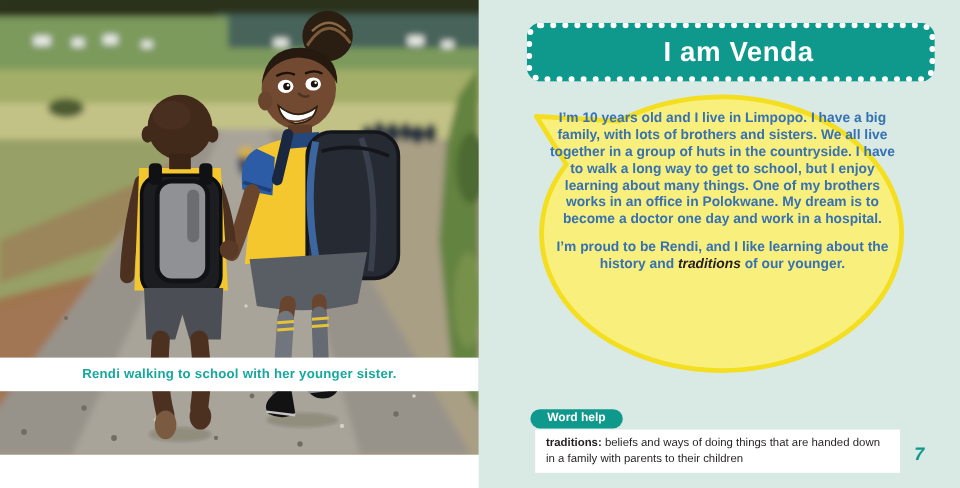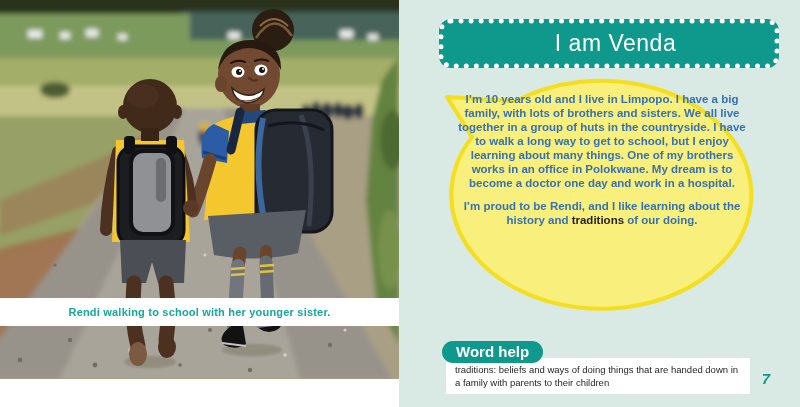--- a/index.html
+++ b/index.html
@@ -12,35 +12,35 @@
   .caption-band { position:absolute; left:0; bottom:0; width:399px; height:28px; background:#ffffff;
                   display:flex; align-items:center; justify-content:center; }
   .caption { color:#17a79e; font-weight:bold; font-size:11px; letter-spacing:.2px; }
 
   
   .content-panel { position:relative; width:401px; height:407px; background:#d9e9e4; flex:none; }
 
   .banner { position:absolute; left:40px; top:19px; width:340px; height:49px;
             background:#0f998c; border:5px dotted #ffffff; border-radius:12px;
             display:flex; align-items:center; justify-content:center; }
-  .banner-title { color:#ffffff; font-weight:normal; font-size:23px; letter-spacing:.5px;margin-left:13px; }
+  .banner-title { color:#ffffff; font-weight:bold; font-size:23px; letter-spacing:.5px;margin-left:13px; }
 
   .bubble-svg { position:absolute; left:0; top:0; }
   .bubble-text { position:absolute; left:57px; top:92px; width:292px; text-align:center;
                  color:#3671b3; font-weight:bold; font-size:11.5px; line-height:1.22; }
   .bubble-text p { margin-bottom:9px; }
   .bubble-text p:last-child { margin-bottom:0; }
-  .bold-term { color:#231f20; }
+  .bold-term { color:#231f20;font-style:italic; }
 
   .word-help-label { position:absolute; left:43px; top:341px; background:#0f998c; color:#fff;
-                     font-weight:bold; font-size:15px; padding:2px 14px 3px; border-radius:13px; z-index:2; }
+                     font-weight:bold; font-size:10px; padding:2px 14px 3px; border-radius:13px; z-index:2; }
   .word-help-box { position:absolute; left:47px; top:358px; width:304px; min-height:33px;
                    background:#ffffff; padding:5px 9px 4px; font-size:9.5px; line-height:1.4;
                    color:#231f20; z-index:1; }
-  .word-help-box .term { font-weight:normal;text-align:right; }
+  .word-help-box .term { font-weight:bold;text-align:right; }
   .page-number { position:absolute; left:356px; top:370px; width:22px; text-align:center;
                  color:#0f998c; font-weight:bold; font-style:italic; font-size:15px; }
 </style>
 </head>
 <body>
 
 <div class="page">
 
   <div class="photo-panel">
     <svg width="399" height="379" viewBox="0 0 399 379">
@@ -205,21 +205,21 @@
       <span class="banner-title">I am Venda</span>
     </div>
 
     <svg class="bubble-svg" width="401" height="407" viewBox="0 0 401 407">
       <path d="M 48 97 L 117 101 A 150 114 0 1 1 73 137 Z" fill="#f9ef7c" stroke="#f4de20" stroke-width="4" stroke-linejoin="round"></path>
     </svg>
 
     <div class="bubble-text">
       <p>I’m 10 years old and I live in Limpopo.  I have a big family, with lots of brothers and sisters.  We all live together in a group of huts in the countryside.  I have to walk a long way to get to school, but I enjoy learning about many things.  One of my brothers works in an office in Polokwane.  My dream is to become a doctor one day and work in a hospital.</p>
       <p>
-        <span>I’m proud to be Rendi, and I like learning about the history and </span><span class="bold-term">traditions</span><span> of our doing.</span>
+        <span>I’m proud to be Rendi, and I like learning about the history and </span><span class="bold-term">traditions</span><span> of our younger.</span>
       </p>
     </div>
 
     <div class="word-help-label">Word help</div>
     <div class="word-help-box">
       <span class="term">traditions:</span><span> beliefs and ways of doing things that are handed down in a family with parents to their children</span>
     </div>
 
     <div class="page-number">7</div>
   </div>

